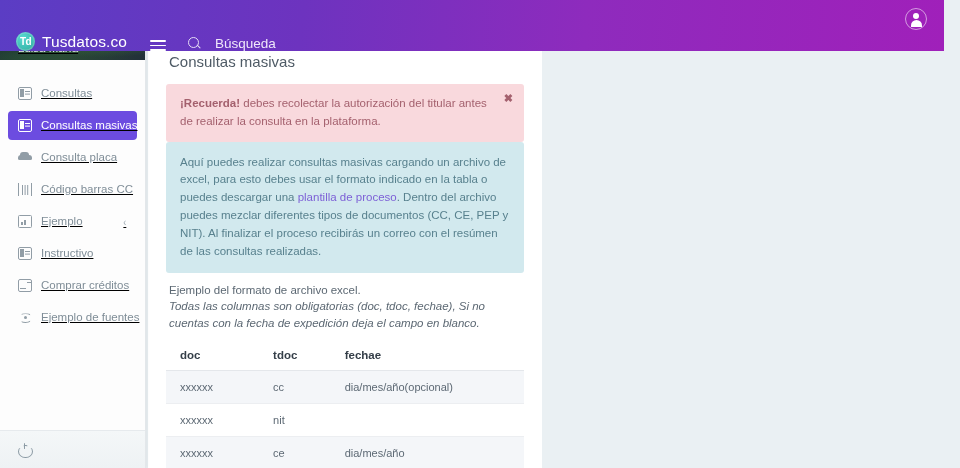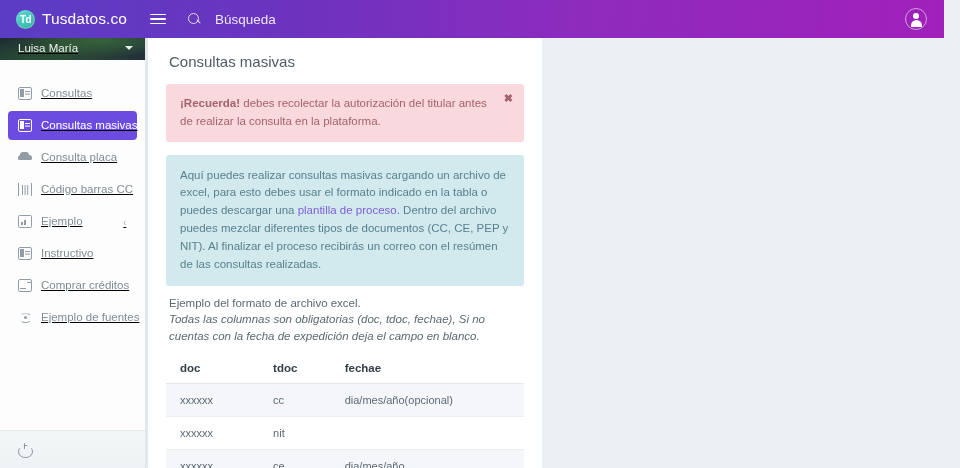--- a/index.html
+++ b/index.html
@@ -6,23 +6,23 @@
   html, body {
     width: 960px; height: 468px;
     font-family: "Liberation Sans", sans-serif;
     background: #eaf0f3;
     overflow: hidden;
   }
   .app { position: relative; width: 960px; height: 468px; }
 
   
   .topbar {
-    position: absolute; top: 0; left: 0; right: 16px; height: 38px;
+    position: absolute; top: 0; left: 0; right: 16px; height: 51px;
     background: linear-gradient(95deg, #5b3dc4 0%, #6d33bf 32%, #8e2bbd 62%, #a020ba 100%);
-    display: flex; align-items: center; z-index: 20;
+    display: flex; align-items: flex-end; z-index: 20;
   }
   .brand { display: flex; align-items: center; gap: 7px; padding-left: 16px; width: 128px; }
   .logo-badge {
     width: 19px; height: 19px; border-radius: 50%;
     background: radial-gradient(circle at 35% 30%, #57d9d0 0%, #3fbfb5 55%, #37a693 100%);
     display: flex; align-items: center; justify-content: center;
     font-size: 10px; font-weight: bold; color: #fff; letter-spacing: -0.5px;
     box-shadow: 0 0 0 1.5px rgba(255,255,255,.18) inset;
   }
   .brand-name { color: #ffffff; font-size: 15.5px; letter-spacing: .1px; }
@@ -126,21 +126,21 @@
   
   .card {
     position: absolute; top: 36px; left: 148px; width: 394px; height: 432px;
     background: #ffffff; padding: 14px 18px 0 18px; overflow: hidden;
     box-shadow: 0 0 3px rgba(0,0,0,.04);
   }
   .page-title { font-size: 15px; color: #4f5b66; margin: 3px 0 14px 3px; font-weight: 400; }
 
   .alert {
     position: relative; border-radius: 3px; padding: 11px 30px 11px 14px;
-    font-size: 11.5px; line-height: 1.55; margin-bottom: 13px;
+    font-size: 11.5px; line-height: 1.55; 
   }
   .alert-danger { background: #f9d9dd; color: #a4616e; }
   .alert-danger b { font-weight: bold; }
   .alert-close {
     position: absolute; right: 11px; top: 9px; font-size: 11px; color: #a4616e;
     cursor: pointer; font-weight: bold; line-height: 1;
   }
   .alert-info { background: #d2e9ee; color: #58818e; padding: 12px 14px; margin-bottom: 11px; }
   .alert-info a { color: #7c5fd6; text-decoration: none; cursor: pointer; }
 

